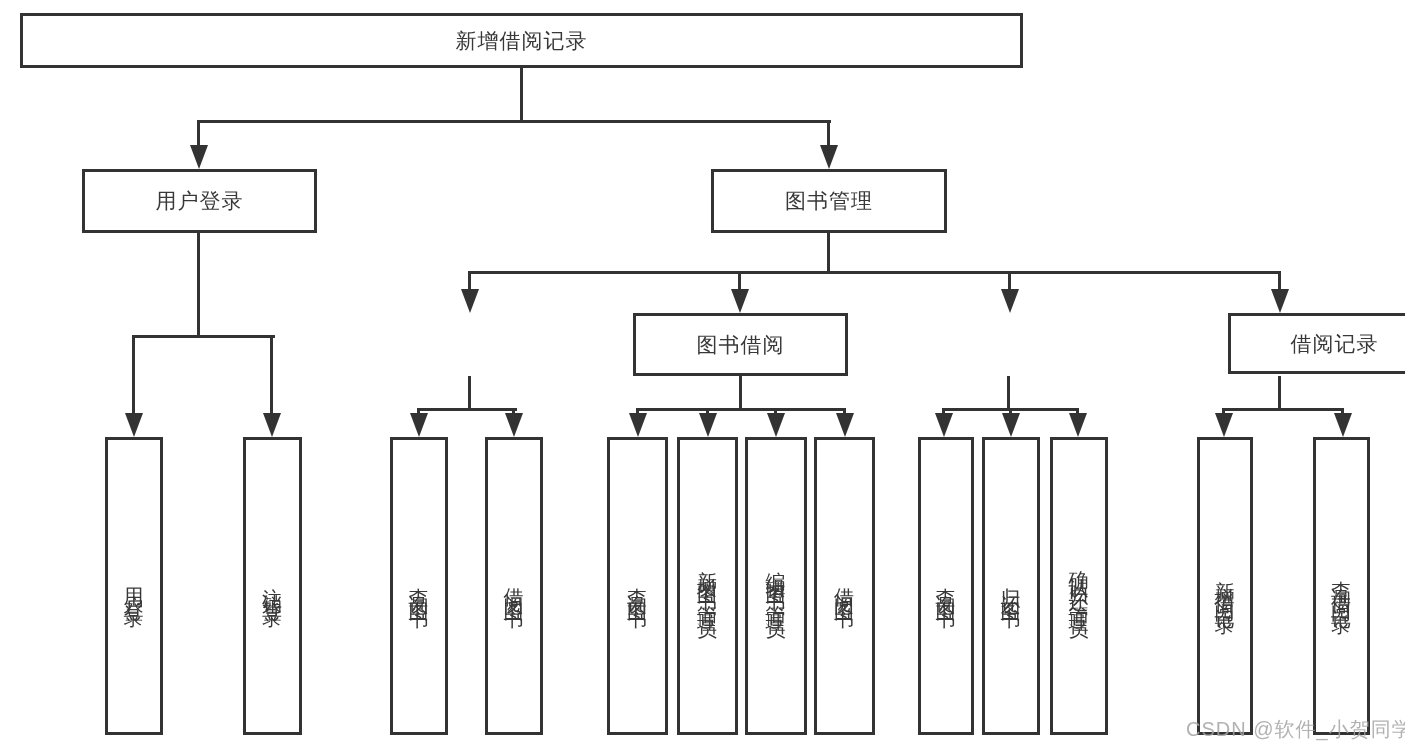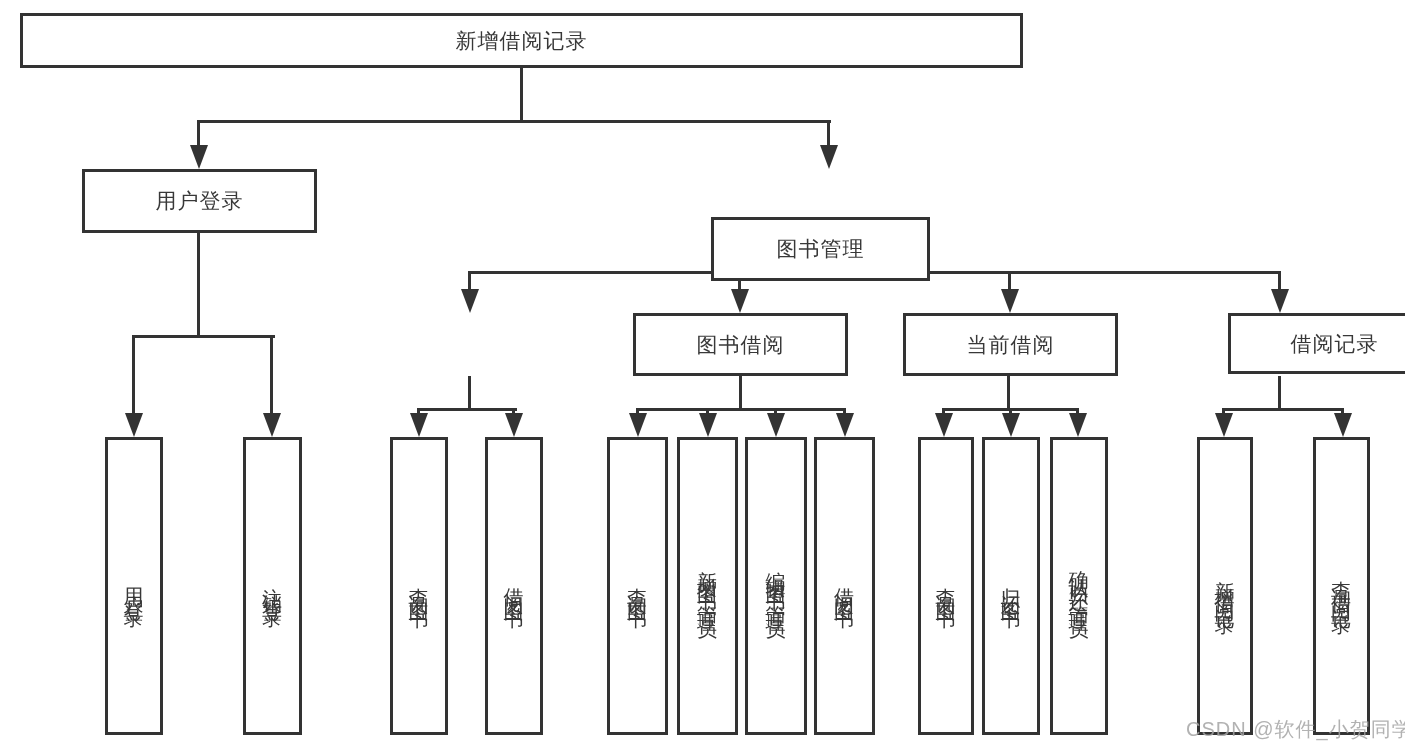--- a/index.html
+++ b/index.html
@@ -37,42 +37,41 @@
   <div class="box" style="left:20px; top:13px; width:1003px; height:55px;">新增借阅记录</div>
 
   <div class="vl" style="left:520px; top:68px; height:52px;"></div>
   <div class="hl" style="left:197px; top:120px; width:634px;"></div>
   <div class="vl" style="left:197px; top:120px; height:30px;"></div>
   <div class="vl" style="left:827px; top:120px; height:30px;"></div>
   <div class="ah" style="left:190px; top:145px;"></div>
   <div class="ah" style="left:820px; top:145px;"></div>
 
   <div class="box" style="left:82px;  top:169px; width:235px; height:64px;">用户登录</div>
-  <div class="box" style="left:711px; top:169px; width:219px; height:64px;margin-top:48px;">图书管理</div>
+  <div class="box" style="left:711px; top:169px; width:236px; height:64px;">图书管理</div>
 
   <div class="vl" style="left:197px; top:233px; height:102px;"></div>
   <div class="hl" style="left:132px; top:335px; width:143px;"></div>
   <div class="vl" style="left:132px; top:335px; height:85px;"></div>
   <div class="vl" style="left:270px; top:335px; height:85px;"></div>
   <div class="ah" style="left:125px; top:413px;"></div>
   <div class="ah" style="left:263px; top:413px;"></div>
 
   <div class="vl" style="left:827px; top:233px; height:38px;"></div>
   <div class="hl" style="left:468px; top:271px; width:813px;"></div>
   <div class="vl" style="left:468px;  top:271px; height:25px;"></div>
   <div class="vl" style="left:738px;  top:271px; height:25px;"></div>
   <div class="vl" style="left:1008px; top:271px; height:25px;"></div>
   <div class="vl" style="left:1278px; top:271px; height:25px;"></div>
   <div class="ah" style="left:461px;  top:289px;"></div>
   <div class="ah" style="left:731px;  top:289px;"></div>
   <div class="ah" style="left:1001px; top:289px;"></div>
   <div class="ah" style="left:1271px; top:289px;"></div>
 
   <div class="box" style="left:633px;  top:313px; width:215px; height:63px;">图书借阅</div>
-  <div class="box" style="left:903px;  top:313px; width:215px; height:63px;">当前借阅</div>
   <div class="box" style="left:1228px; top:313px; width:213px; height:61px;">借阅记录</div>
 
   <div class="vl" style="left:468px; top:376px; height:32px;"></div>
   <div class="hl" style="left:417px; top:408px; width:100px;"></div>
   <div class="vl" style="left:417px; top:408px; height:12px;"></div>
   <div class="vl" style="left:512px; top:408px; height:12px;"></div>
   <div class="ah" style="left:410px; top:413px;"></div>
   <div class="ah" style="left:505px; top:413px;"></div>
 
   <div class="vl" style="left:739px; top:376px; height:32px;"></div>

